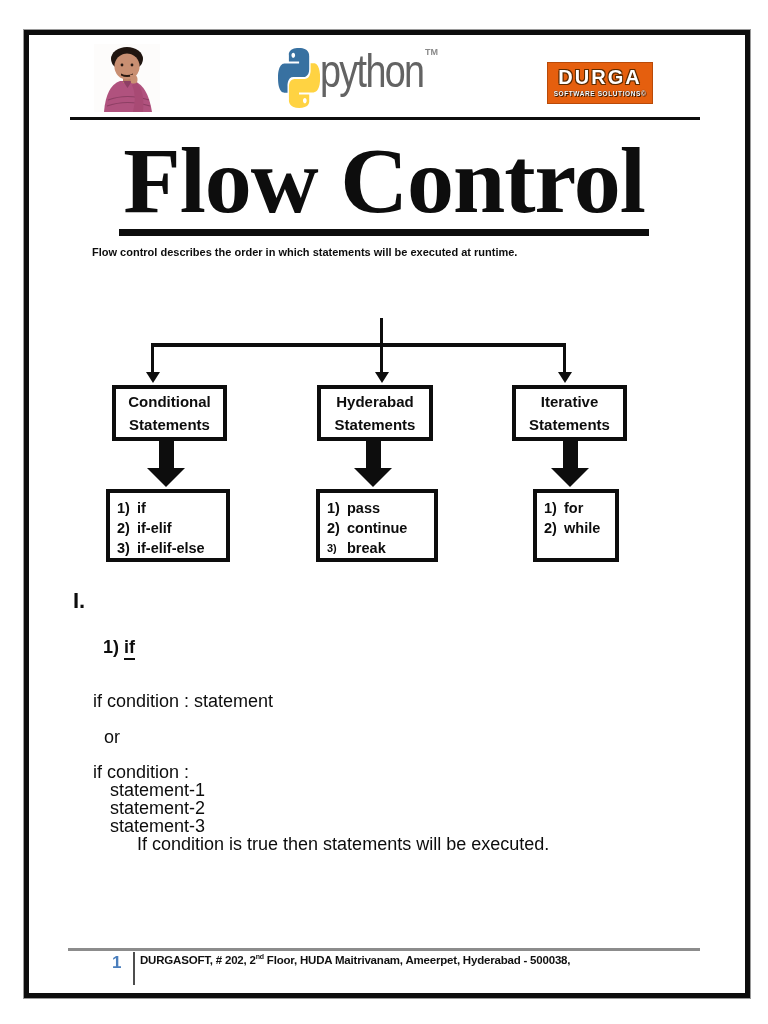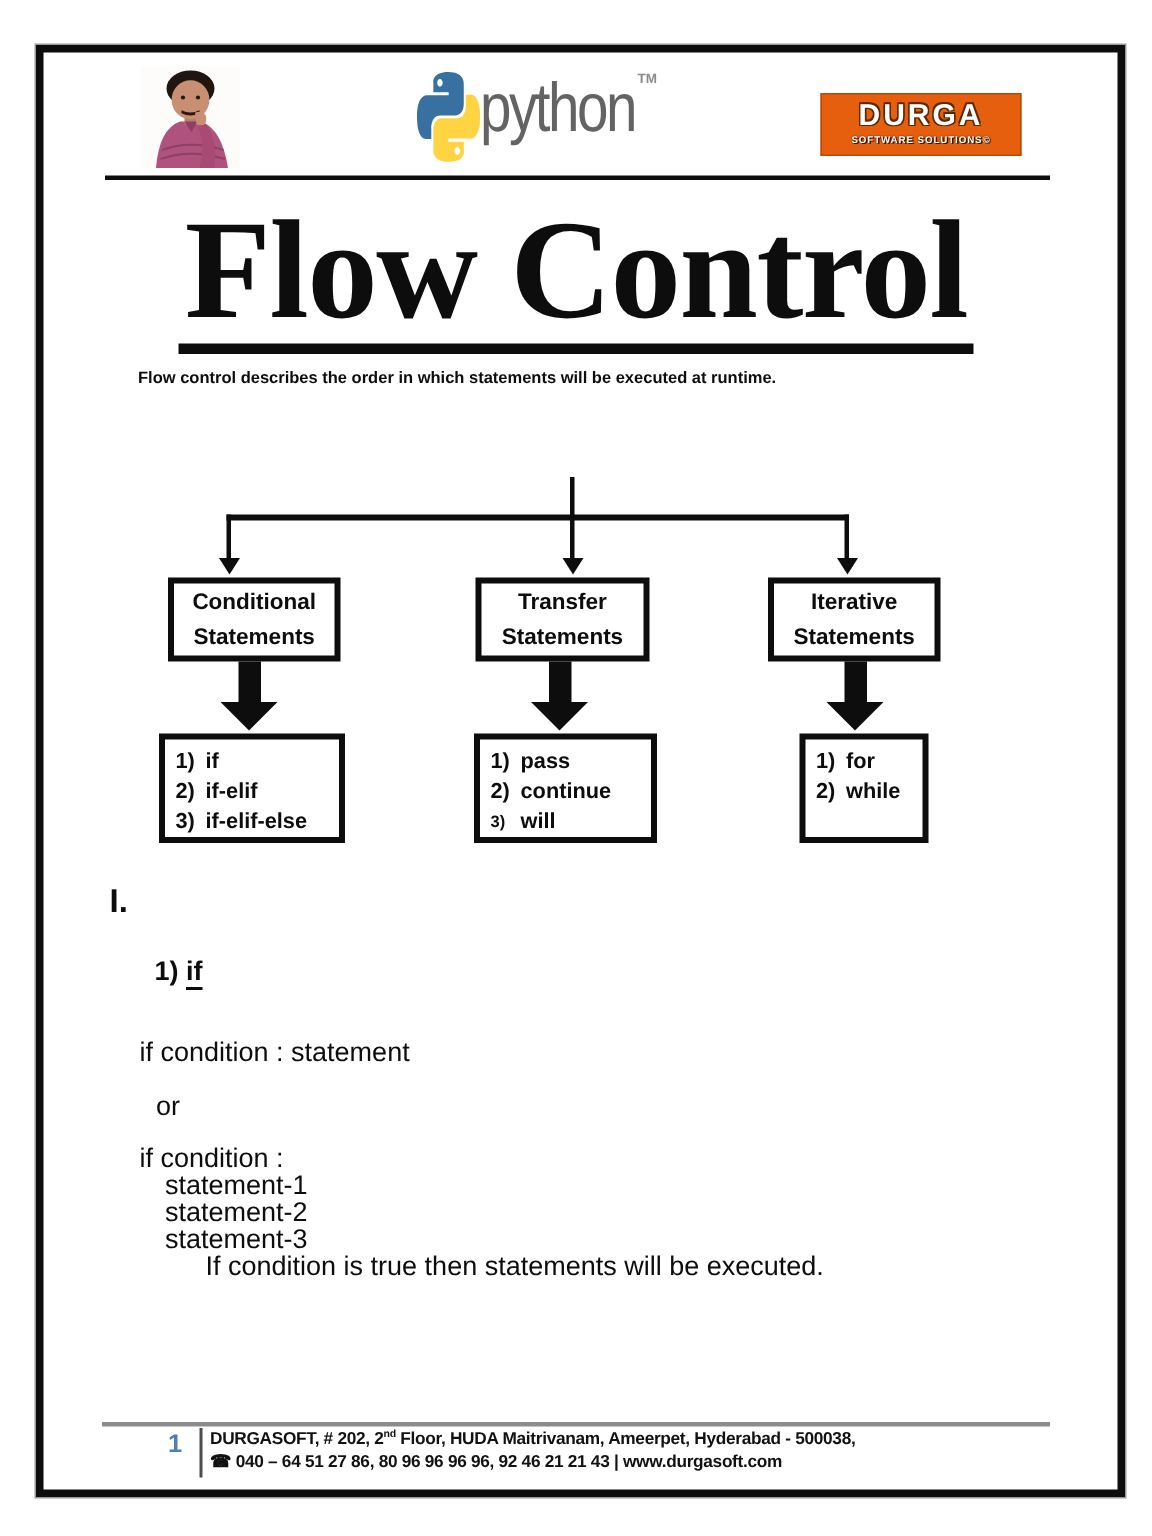--- a/index.html
+++ b/index.html
@@ -15,21 +15,21 @@
   
   .photo { position:absolute; left:94px; top:44px; width:66px; height:68px; }
   .pylogo-icon { position:absolute; left:278px; top:48px; width:42px; height:60px; }
   .pylogo-text {
     position:absolute; left:320px; top:46px; font-size:46px; color:#636363;
     font-weight:normal; letter-spacing:-2px; transform:scaleX(.82); transform-origin:left top;
     line-height:1.1;
   }
   .pylogo-tm { position:absolute; left:425px; top:47px; font-size:9px; color:#8a8a8a; font-weight:bold; }
   .durga {
-    position:absolute; left:547px; top:62px; width:134px; height:42px;
+    position:absolute; left:547px; top:62px; width:106px; height:42px;
     background:#e55f0e; border:1px solid #b94a08; text-align:center; padding-top:4px;
   }
   .durga-title {
     font-size:20px; font-weight:bold; color:#ffffff; letter-spacing:2px; line-height:1;
     text-shadow:-1px -1px 0 #5a2a00, 1px -1px 0 #5a2a00, -1px 1px 0 #5a2a00, 1px 1px 0 #5a2a00;
   }
   .durga-sub {
     font-size:6.5px; font-weight:bold; color:#ffffff; letter-spacing:.6px; margin-top:3px;
     text-shadow:0 0 1px #000, 1px 1px 0 #3a1a00;
   }
@@ -158,21 +158,21 @@
 
 
   <div class="fbox branch-box bb0">
     <div>
       <div>Conditional</div>
       <div>Statements</div>
     </div>
   </div>
   <div class="fbox branch-box bb1">
     <div>
-      <div>Transfer</div>
+      <div>Hyderabad</div>
       <div>Statements</div>
     </div>
   </div>
   <div class="fbox branch-box bb2">
     <div>
       <div>Iterative</div>
       <div>Statements</div>
     </div>
   </div>
 
@@ -207,21 +207,21 @@
     <div class="item-row">
         <span class="item-num">1)</span>
         <span>pass</span>
       </div>
     <div class="item-row">
         <span class="item-num">2)</span>
         <span>continue</span>
       </div>
     <div class="item-row">
         <span class="item-num small">3)</span>
-        <span>will</span>
+        <span>break</span>
       </div>
   </div>
   <div class="item-box ib2">
     <div class="item-row">
         <span class="item-num">1)</span>
         <span>for</span>
       </div>
     <div class="item-row">
         <span class="item-num">2)</span>
         <span>while</span>
@@ -239,15 +239,14 @@
   <div class="code c3">statement-1</div>
   <div class="code c4">statement-2</div>
   <div class="code c5">statement-3</div>
   <div class="code c6">If condition is true then statements will be executed.</div>
 
   <div class="footer-rule"></div>
   <div class="page-num">1</div>
   <div class="footer-divider"></div>
   <div class="footer-text">
     <div><span>DURGASOFT, # 202, 2</span><sup>nd</sup><span> Floor, HUDA Maitrivanam, Ameerpet, Hyderabad - 500038,</span></div>
-    <div><span>☎</span><span> 040 – 64 51 27 86, 80 96 96 96 96, 92 46 21 21 43 | www.durgasoft.com</span></div>
   </div>
 </div>
 
 </body></html>

